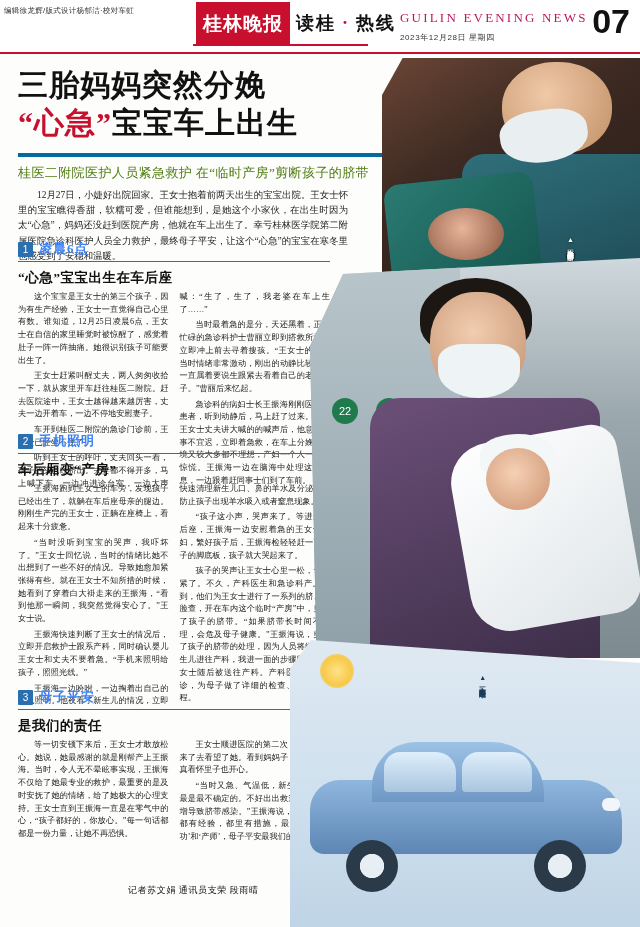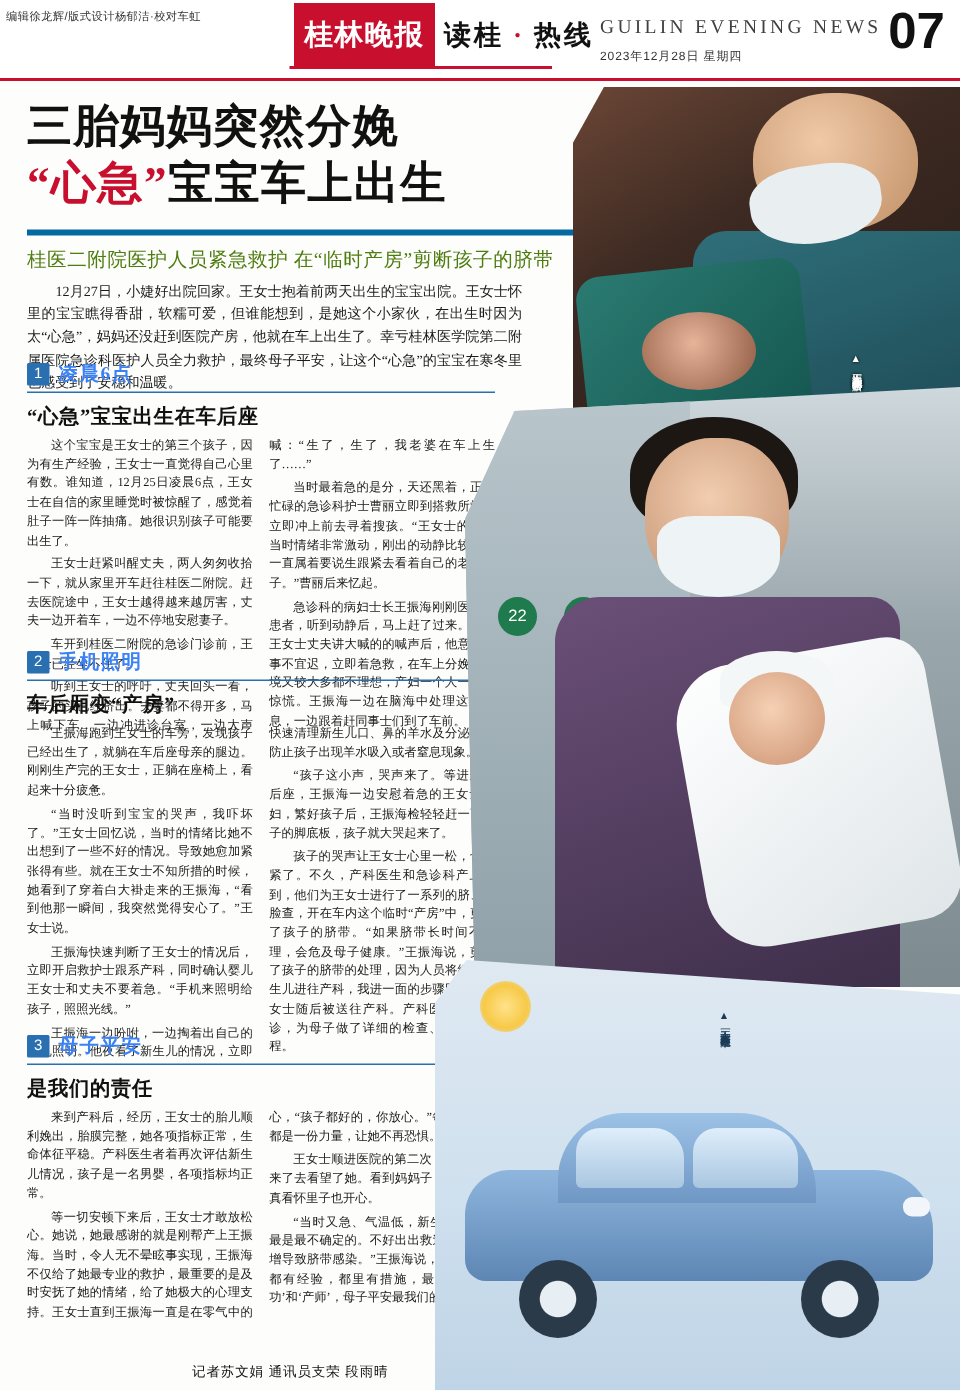--- a/index.html
+++ b/index.html
@@ -34,21 +34,21 @@
   }
   .logo-sub{
     font-size:18px;font-weight:bold;color:#111;letter-spacing:2px;
   }
   .logo-dot{color:#c8102e;}
   .logo-line{
     position:absolute;left:193px;top:44px;width:175px;height:2px;background:#c8102e;
   }
   .eng-title{
     position:absolute;left:400px;top:10px;
-    font-size:13px;letter-spacing:2.2px;color:#404040;
+    font-size:13px;letter-spacing:2.2px;color:#be185d;
     font-family:"Liberation Serif",serif;
   }
   .date-line{
     position:absolute;left:400px;top:32px;
     font-size:8px;color:#333;letter-spacing:.6px;
     font-family:"Liberation Sans",sans-serif;
   }
   .pagenum{
     position:absolute;right:10px;top:2px;
     font-size:34px;font-weight:bold;color:#111;
@@ -85,22 +85,21 @@
   .sec-label{font-size:13px;font-weight:bold;color:#3b82f6;letter-spacing:1px;}
   .sec-sub{font-size:13.5px;font-weight:bold;color:#111;margin:7px 0 4px;letter-spacing:.5px;}
   .body-col{
     font-size:8.2px;line-height:1.55;color:#1a1a1a;text-align:justify;
     column-count:2;column-gap:11px;
   }
   .body-col p{margin:0 0 3px;text-indent:16px;}
 
   .byline{
     position:absolute;font-size:9px;color:#111;letter-spacing:.6px;
-    font-family:Liberation Sans, sans-serif;
-    margin-top:24px;
+    font-family:Liberation Serif, serif;
   }
 
   
   .photo{position:absolute;overflow:hidden;}
   .p1{
     left:382px;top:58px;width:258px;height:232px;
     background:linear-gradient(150deg,#6b4636 0%,#3d2a22 38%,#241a16 100%);
     clip-path:polygon(8% 0,100% 0,100% 100%,0 93%,0 16%);
   }
   .p1 .doc-head{
@@ -284,21 +283,20 @@
     </div>
   </div>
 
   <div class="sec" style="left:18px;top:688px;">
     <div class="sec-head">
       <span class="sec-num">3</span>
       <span class="sec-label">母子平安</span>
     </div>
     <div class="sec-sub">是我们的责任</div>
     <div class="body-col">
-      <p>来到产科后，经历，王女士的胎儿顺利娩出，胎膜完整，她各项指标正常，生命体征平稳。产科医生者着再次评估新生儿情况，孩子是一名男婴，各项指标均正常。</p>
       <p>等一切安顿下来后，王女士才敢放松心。她说，她最感谢的就是刚帮产上王振海。当时，令人无不晕眩事实现，王振海不仅给了她最专业的救护，最重要的是及时安抚了她的情绪，给了她极大的心理支持。王女士直到王振海一直是在零气中的心，“孩子都好的，你放心。”每一句话都都是一份力量，让她不再恐惧。</p>
       <p>王女士顺进医院的第二次，王振海也来了去看望了她。看到妈妈子，王振海也真看怀里子也开心。</p>
       <p>“当时又急、气温低，新生儿的情况最是最不确定的。不好出出救途急，还会增导致脐带感染。”王振海说，“好在我们都有经验，都里有措施，最终成功‘病功’和‘产师’，母子平安最我们的责任。”</p>
     </div>
   </div>
 
   <div class="byline" style="left:128px;top:884px;">记者苏文娟  通讯员支荣  段雨晴</div>
 
   <div class="photo p1">
     <div class="scrub"></div>

